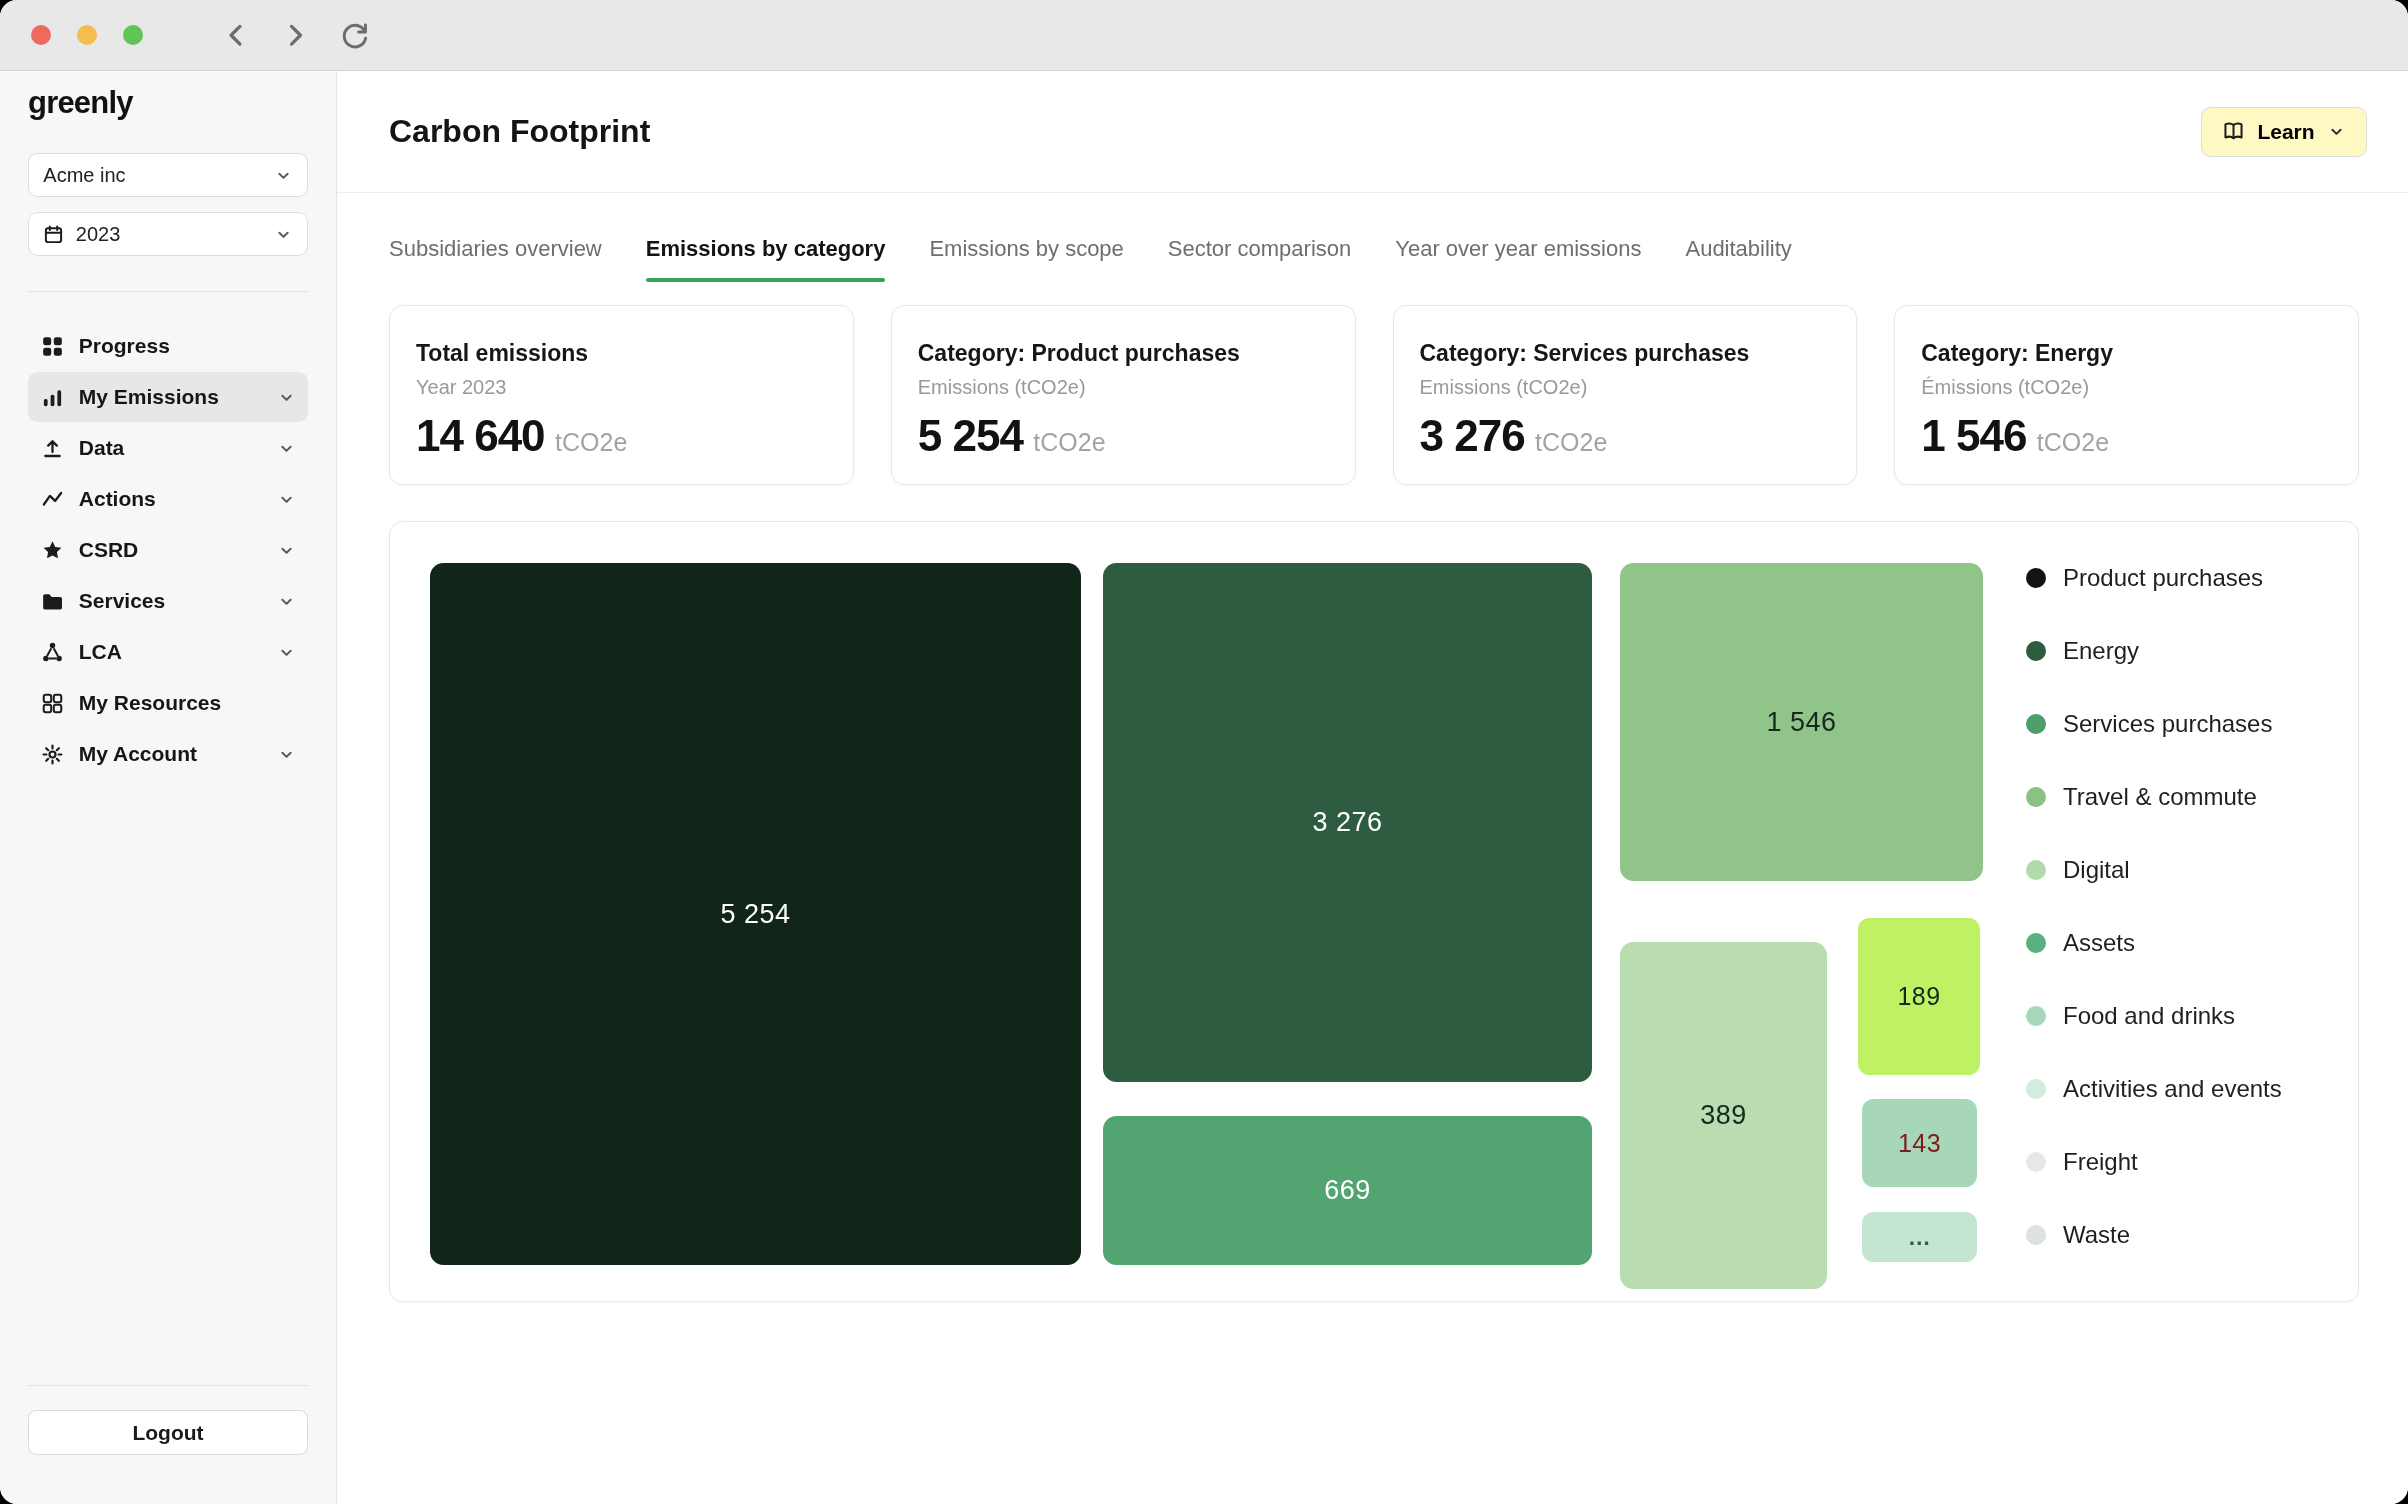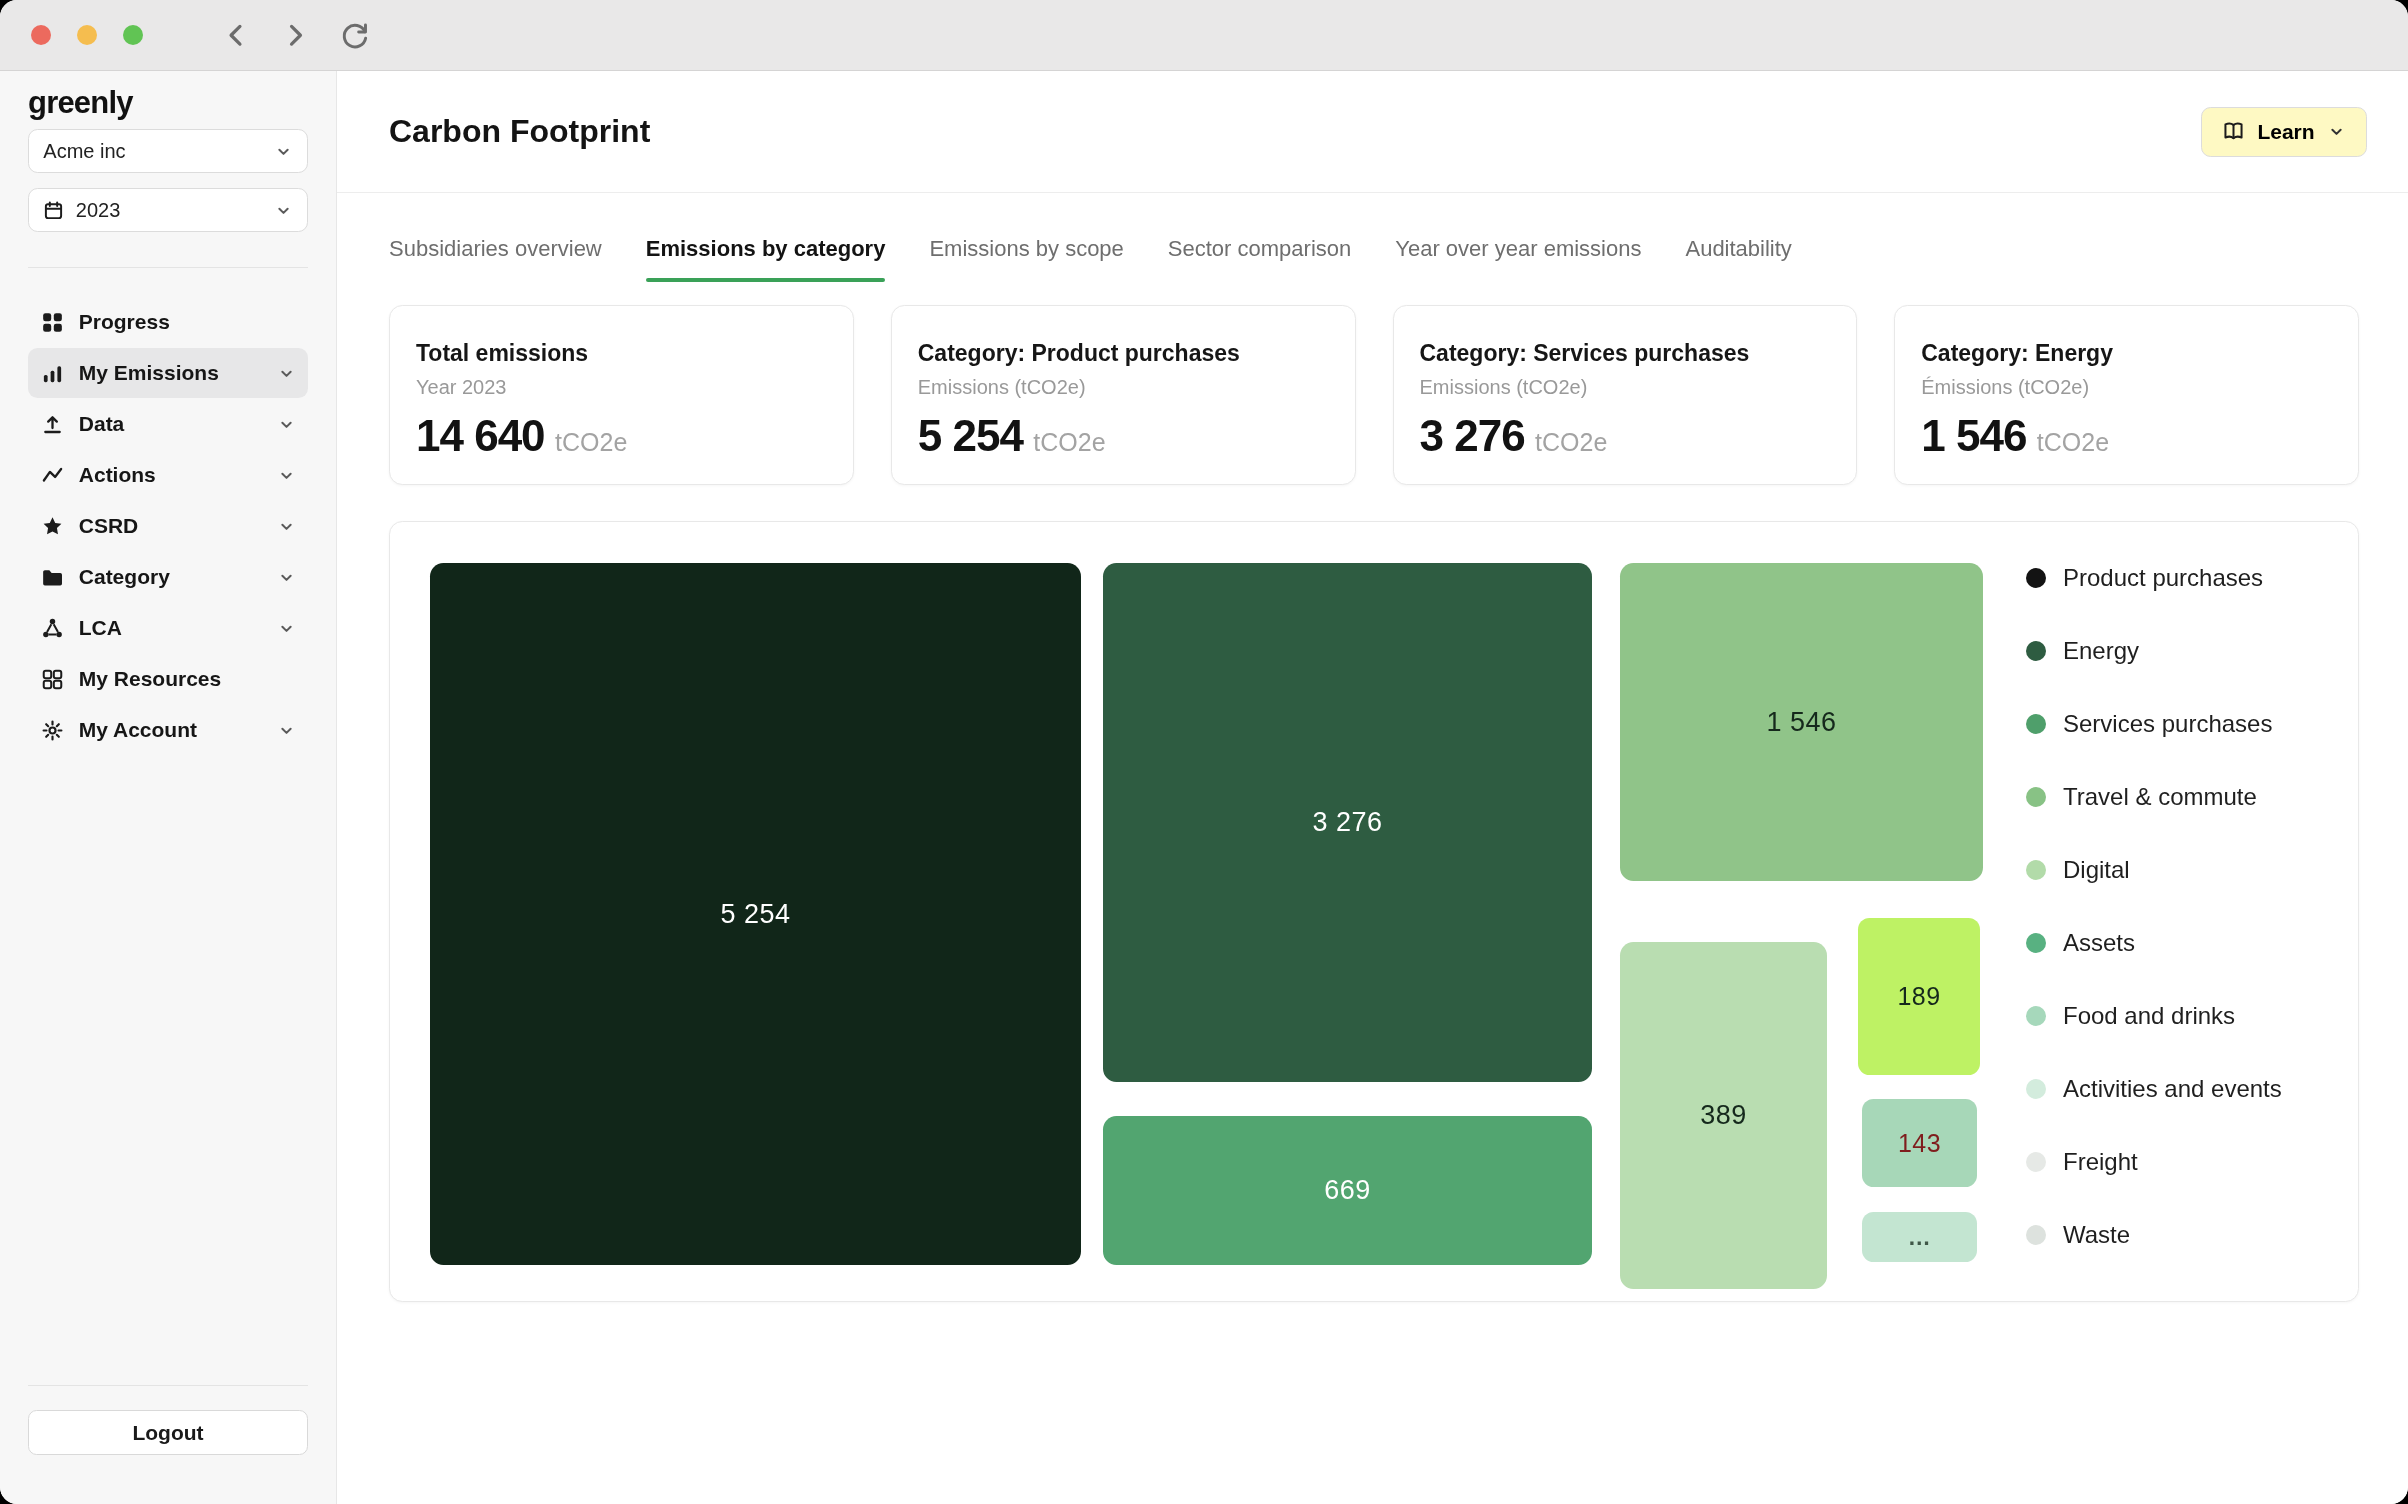--- a/index.html
+++ b/index.html
@@ -13,21 +13,21 @@
   .light { width:20px; height:20px; border-radius:50%; }
   .light.red{ background:#ec6a5e; } .light.yellow{ background:#f5bd4f; } .light.green{ background:#61c454; }
   .navbtns { display:flex; gap:15.3px; margin-left:71px; align-items:center; }
   .navbtn { width:44px; height:44px; display:flex; align-items:center; justify-content:center; border-radius:7.6px; }
 
   
   .app { display:flex; height:1434px; }
   .sidebar { width:337px; background:#f7f7f7; border-right:1px solid #e7e7e7; padding:0 28px; display:flex; flex-direction:column; }
   .logo { margin-top:14px; font-size:31px; font-weight:800; letter-spacing:-0.8px; color:#111; }
 
-  .select { margin-top:8px; height:44px; background:#fff; border:1px solid #dcdcdc; border-radius:9.6px;
+  .select { margin-top:32px; height:44px; background:#fff; border:1px solid #dcdcdc; border-radius:9.6px;
             display:flex; align-items:center; padding:0 14.3px; font-size:20px; font-weight:500; color:#222; gap:11.5px; }
   .select + .select { margin-top:15.3px; }
   .select .grow { flex:1; }
   .sdivider { margin-top:35px; border-top:1px solid #e4e4e4; }
 
   .menu { margin-top:29px; display:flex; flex-direction:column; gap:1px; }
   .side-item { height:50px; border-radius:9.6px; display:flex; align-items:center; gap:13.4px; padding:0 12.4px; font-size:21px; font-weight:600; color:#161616; cursor:pointer; }
   .side-item.selected { background:#e7e7e8; }
   .side-item .chev { margin-left:auto; display:flex; }
   .sicon { width:25px; height:25px; display:flex; align-items:center; justify-content:center; }
@@ -213,21 +213,21 @@
               </svg>
             </span>
         </div>
 
         <div class="side-item">
           <span class="sicon">
               <svg width="23" height="23" viewBox="0 0 16 16">
                 <path d="M1.5 4.2c0-.7.6-1.2 1.2-1.2h3.1l1.6 1.8h6a1.2 1.2 0 0 1 1.2 1.2v6.3a1.2 1.2 0 0 1-1.2 1.2H2.7a1.2 1.2 0 0 1-1.2-1.2z" fill="#1c1c1c"></path>
               </svg>
             </span>
-          <span>Category</span>
+          <span>Services</span>
           <span class="chev">
               <svg width="19" height="19" viewBox="0 0 16 16">
                 <path d="M4.5 6.5 8 10l3.5-3.5" fill="none" stroke="#5a5a5a" stroke-width="1.7" stroke-linecap="round" stroke-linejoin="round"></path>
               </svg>
             </span>
         </div>
 
         <div class="side-item">
           <span class="sicon">
               <svg width="23" height="23" viewBox="0 0 16 16">

